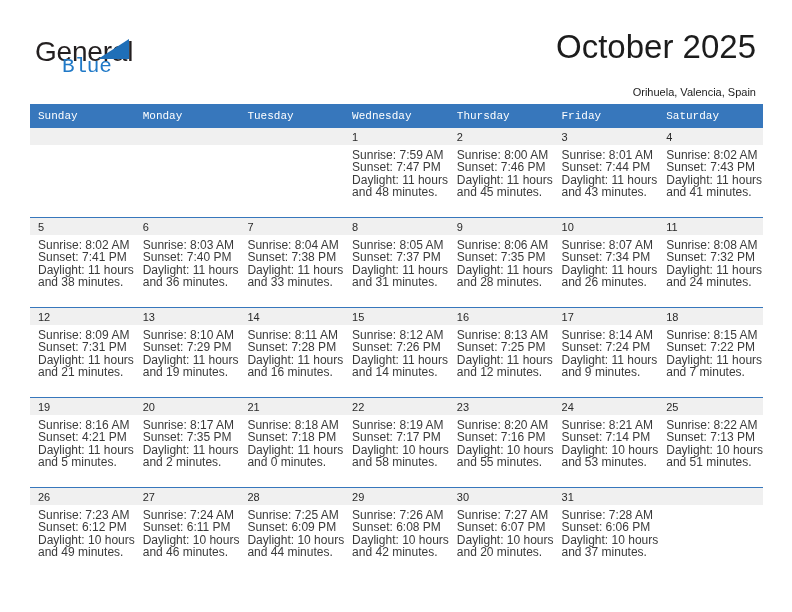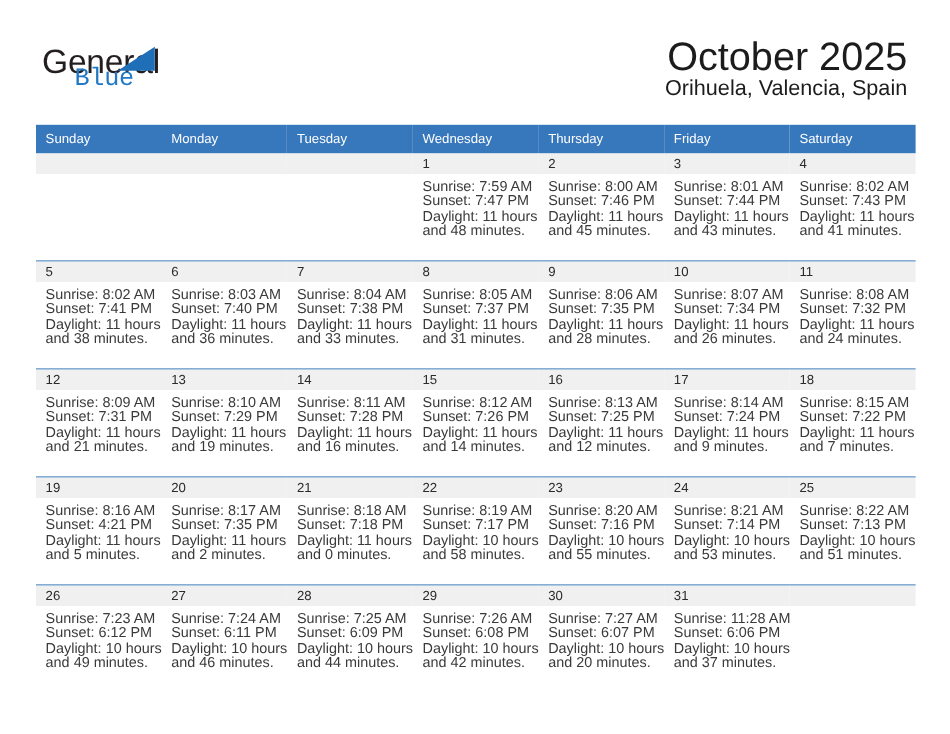--- a/index.html
+++ b/index.html
@@ -70,26 +70,25 @@
     top: 32px;
     text-align: right;
   }
   .title {
     font-size: 33px;
     color: #1c1c1c;
     line-height: 30px;
     white-space: nowrap;
   }
   .subtitle {
-    font-size: 18px;
+    font-size: 11px;
     color: #1c1c1c;
     line-height: 20px;
-    margin-top: 1px;
+    margin-top: 20px;
     white-space: nowrap;
-    text-align: center;
   }
 
   
   .calendar {
     position: absolute;
     left: 30px;
     top: 104px;
     width: 733px;
   }
   table.cal {
@@ -100,20 +99,21 @@
   table.cal th {
     background: #3777bc;
     color: #ffffff;
     font-size: 11px;
     font-weight: normal;
     text-align: left;
     padding: 6px 0 6px 8px;
     height: 21px;
     box-sizing: border-box;
     width: 104.71px;
+    font-family: Liberation Mono, monospace;
   }
   table.cal td {
     vertical-align: top;
     padding: 0;
     border-bottom: 1.3px solid #3777bc;
     height: 89px;
     box-sizing: border-box;
     background: #ffffff;
   }
   table.cal tr.week:last-child td {
@@ -549,21 +549,21 @@
                   <div>Sunset: 6:07 PM</div>
                   <div>Daylight: 10 hours</div>
                   <div>and 20 minutes.</div>
                 </div>
               </div>
             </td>
             <td>
               <div class="cell">
                 <div class="daynum-band">31</div>
                 <div class="info">
-                  <div>Sunrise: 11:28 AM</div>
+                  <div>Sunrise: 7:28 AM</div>
                   <div>Sunset: 6:06 PM</div>
                   <div>Daylight: 10 hours</div>
                   <div>and 37 minutes.</div>
                 </div>
               </div>
             </td>
             <td>
               <div class="cell empty">
                 <div class="daynum-band"></div>
                 <div class="info">

